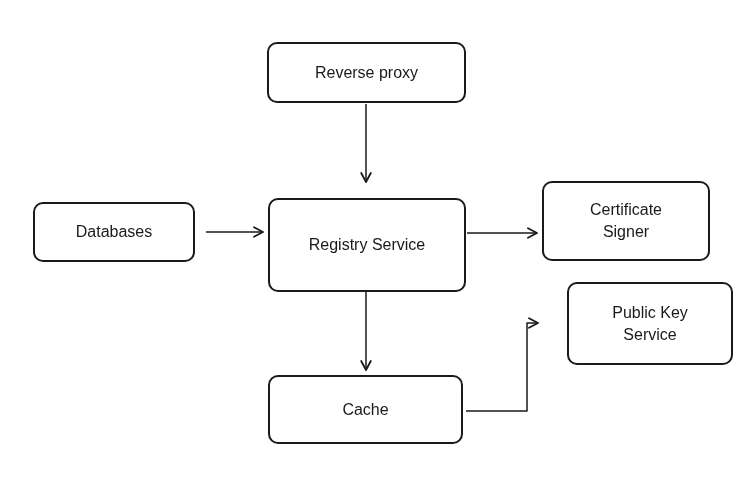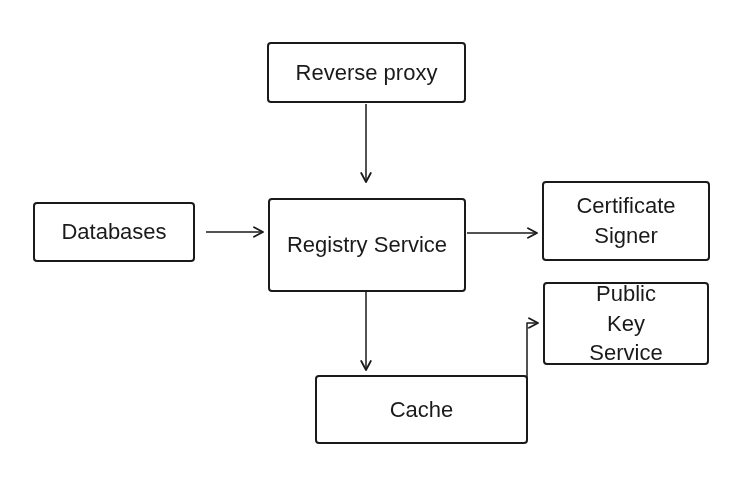--- a/index.html
+++ b/index.html
@@ -20,36 +20,36 @@
     left: 0;
     top: 0;
     width: 750px;
     height: 500px;
     pointer-events: none;
   }
   .node {
     position: absolute;
     box-sizing: border-box;
     border: 2px solid #1a1a1a;
-    border-radius: 4px;
+    border-radius: 10px;
     background: #ffffff;
     display: flex;
     align-items: center;
     justify-content: center;
     text-align: center;
-    font-size: 22px;
+    font-size: 16px;
     line-height: 1.35;
     color: #1a1a1a;
   }
   .node-reverse-proxy   { left: 267px; top: 42px;  width: 199px; height: 61px; }
   .node-databases       { left: 33px;  top: 202px; width: 162px; height: 60px; }
   .node-registry        { left: 268px; top: 198px; width: 198px; height: 94px; }
   .node-cert-signer     { left: 542px; top: 181px; width: 168px; height: 80px; padding: 0 30px; }
-  .node-public-key      { left: 543px; top: 282px; width: 166px; height: 83px; padding: 0 30px; }
-  .node-cache           { left: 268px; top: 375px; width: 213px; height: 69px; margin-left: 47px; }
+  .node-public-key      { left: 567px; top: 282px; width: 166px; height: 83px; padding: 0 30px; }
+  .node-cache           { left: 268px; top: 375px; width: 195px; height: 69px; }
 </style>
 </head>
 <body>
 
 <div class="canvas">
 
   <svg class="edges-layer" width="750" height="500" viewBox="0 0 750 500" xmlns="http://www.w3.org/2000/svg">
     <defs>
       <marker id="arrowhead" markerUnits="userSpaceOnUse" markerWidth="12" markerHeight="12" viewBox="0 0 10 10" refX="8.5" refY="5" orient="auto">
         <path d="M1,1 L8.5,5 L1,9" fill="none" stroke="#1a1a1a" stroke-width="1.5" stroke-linecap="round" stroke-linejoin="round"></path>

